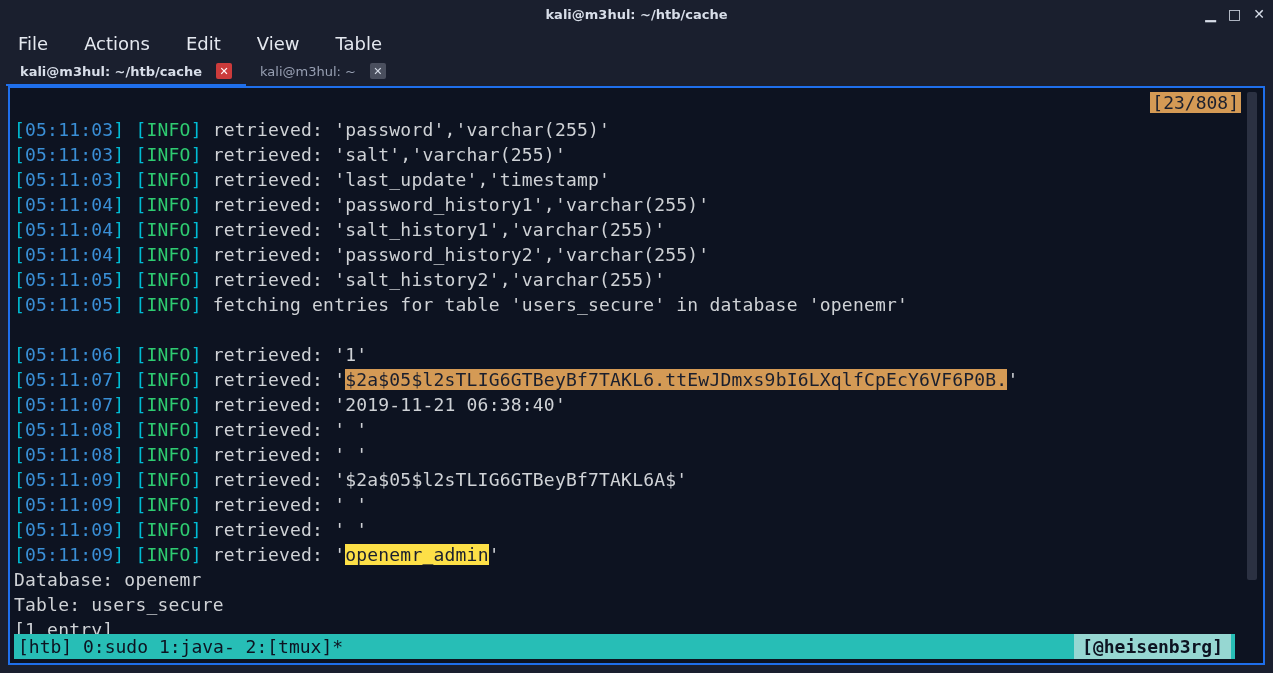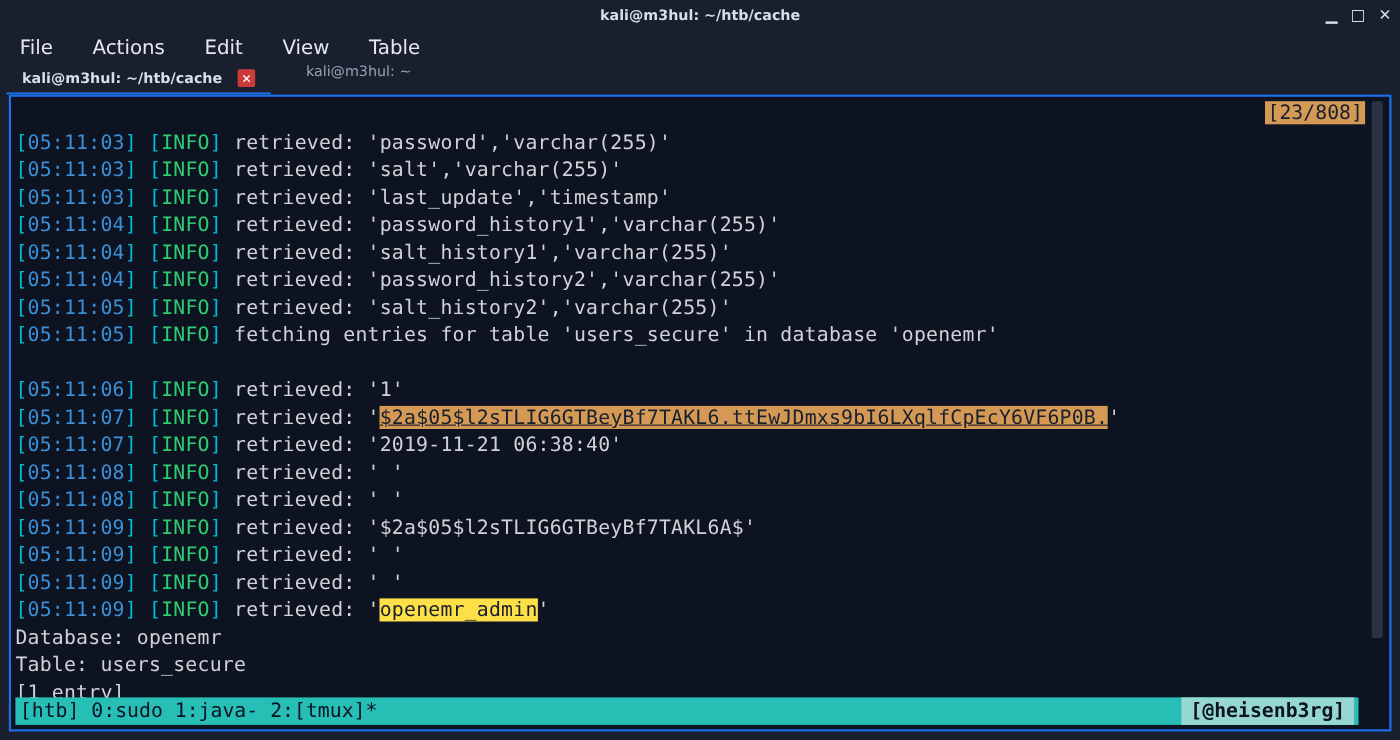--- a/index.html
+++ b/index.html
@@ -55,21 +55,21 @@
   }
   .tab {
     display: flex;
     align-items: center;
     gap: 14px;
     padding: 0 14px;
     border-bottom: 2px solid transparent;
     min-width: 210px;
     font-weight: bold;
   }
-  .tab.inactive { color: #98a0b3; font-weight: normal; min-width: 160px; flex-direction: column; }
+  .tab.inactive { color: #98a0b3; font-weight: normal; min-width: 160px; }
   .tab.active { border-bottom: 2px solid #1f6feb; }
   .tab .close {
     display: inline-flex;
     width: 16px; height: 16px;
     align-items: center; justify-content: center;
     font-size: 11px;
     border-radius: 2px;
   }
   .tab.active .close { background: #cc3b3b; color: #fff; }
   .tab.inactive .close { background: #4a4f5e; color: #d8dee9; }
@@ -84,21 +84,21 @@
     position: absolute;
     inset: 4px 4px 4px 4px;
     white-space: pre;
     line-height: 25px;
     letter-spacing: 0.2px;
   }
   .br { color: #00bcd4; } 
   .ts { color: #3a8fd6; text-align: right; } 
   .lvl { color: #2ecc71; } 
   .txt { color: #cfd2d6; }
-  .hl-hash { background: #d49a55; color: #1a1f2e; text-decoration: underline; }
+  .hl-hash { background: #d49a55; color: #1a1f2e; }
   .hl-admin { background: #fde047; color: #1a1f2e; }
   .counter {
     position: absolute;
     top: 4px; right: 22px;
     background: #d49a55; color: #1a1f2e;
     padding: 0 2px;
     font-weight: normal;
   }
   .scrollbar {
     position: absolute;

